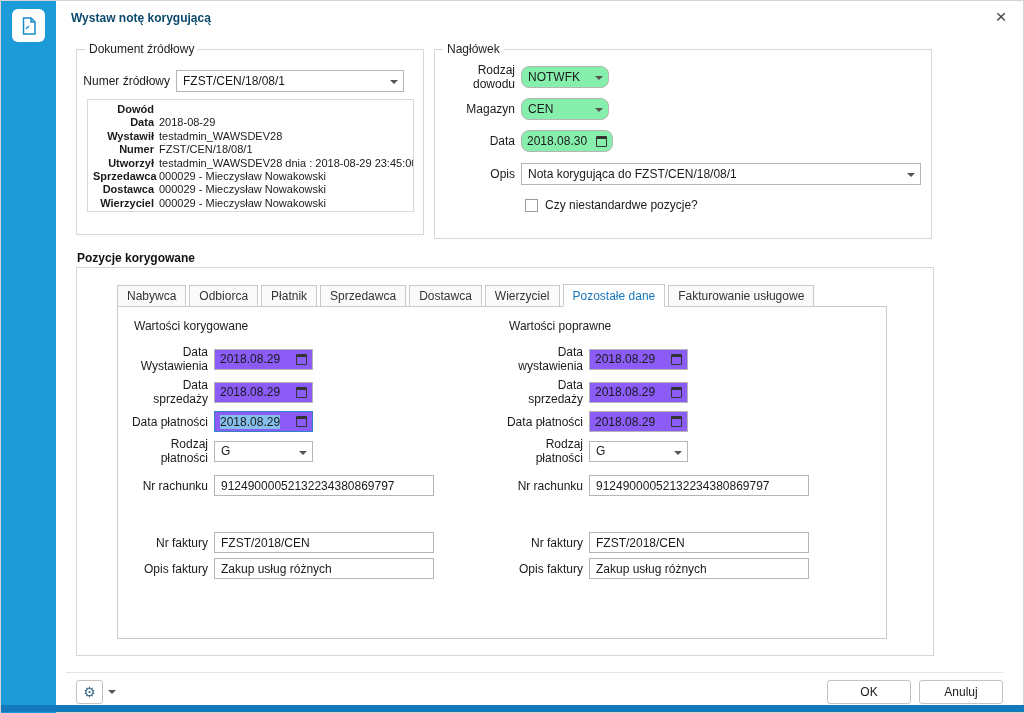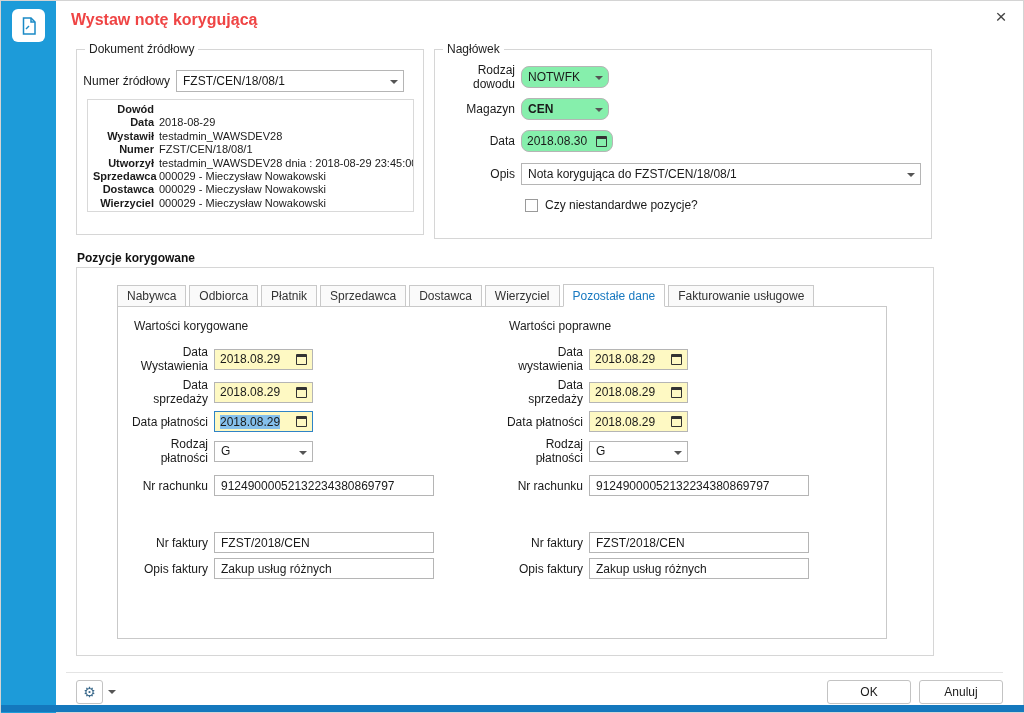--- a/index.html
+++ b/index.html
@@ -8,37 +8,37 @@
     font-family:"Liberation Sans","DejaVu Sans",sans-serif;
     font-size:12px; color:#1a1a1a; background:#fff; overflow:hidden; position:relative;
   }
   .window { position:absolute; inset:0; border:1px solid #d4d4d4; background:#fff; }
 
   
   .rail { position:absolute; left:0; top:0; width:55px; height:713px; background:#1d9bd9; }
   .app-icon { position:absolute; left:11px; top:8px; width:33px; height:33px; background:#fff; border-radius:6px;
               display:flex; align-items:center; justify-content:center; }
   .bottom-strip { position:absolute; left:0; bottom:0; width:1024px; height:7px; background:#1478bd; z-index:5; }
-  .title { position:absolute; left:70px; top:10px; font-size:16px; font-weight:bold; color:#ef4444; }
+  .title { position:absolute; left:70px; top:10px; font-size:12px; font-weight:bold; color:#0c4a6e; }
   .close { position:absolute; right:12px; top:6px; font-size:19px; color:#444; width:20px; height:20px;
            display:flex; align-items:center; justify-content:center; cursor:default; }
   .footer-line { position:absolute; left:65px; right:20px; top:671px; border-top:1px solid #e4e4e4; }
 
   
   .groupbox { position:absolute; border:1px solid #d6d6d6; background:#fff; }
   .legend { position:absolute; top:-8px; left:8px; background:#fff; padding:0 4px; font-size:12px; color:#222; }
   .gb-source { left:75px; top:48px; width:348px; height:186px; }
   .gb-header { left:433px; top:48px; width:498px; height:190px; }
 
   
   .select { position:relative; border:1px solid #b5b5b5; background:#fff; height:22px;
             display:flex; align-items:center; padding:0 18px 0 6px; white-space:nowrap; overflow:hidden; }
   .caret { position:absolute; right:5px; top:9px; width:0; height:0;
            border-left:4px solid transparent; border-right:4px solid transparent; border-top:4px solid #555; }
-  .datef { border:1px solid #b5b5b5; background:#fef9c3; height:21px; display:flex; align-items:center;
+  .datef { border:1px solid #b5b5b5; background:#8b5cf6; height:21px; display:flex; align-items:center;
            justify-content:space-between; padding:0 5px; white-space:nowrap; }
   .cal { width:11px; height:11px; border:1px solid #333; border-top:3px solid #333; border-radius:1px; flex:none; margin-left:6px; }
   .tinput { border:1px solid #b5b5b5; background:#fff; height:21px; display:flex; align-items:center;
             padding:0 6px; white-space:nowrap; overflow:hidden; }
   .yellow { background:#86efac;border-radius:8px; }
   .focused { border:1px solid #2f83c6; }
   .selhl { background:#85c0ec; }
 
   
   .src-row { position:absolute; left:4px; top:20px; display:flex; align-items:center; }
@@ -47,21 +47,21 @@
   .infobox { position:absolute; left:10px; top:49px; width:327px; height:113px; border:1px solid #d9d9d9;
              padding:3px 5px; font-size:11px; line-height:13.4px; overflow:hidden; }
   .irow { display:flex; }
   .ilbl { width:66px; text-align:right; padding-right:5px; font-weight:bold; flex:none; }
   .ival { white-space:nowrap; }
 
   
   .hrow { position:absolute; left:8px; display:flex; align-items:center; height:22px; }
   .hlbl { width:78px; text-align:right; padding-right:6px; flex:none; }
   .w-notwfk { width:88px; }
-  .w-cen { width:88px;font-weight:bold; }
+  .w-cen { width:88px; }
   .w-hdate { width:92px; height:22px; }
   .w-opis { width:400px; }
   .cbrow { position:absolute; left:90px; top:148px; display:flex; align-items:center; gap:7px; }
   .cb { width:13px; height:13px; border:1px solid #9a9a9a; background:#fff; flex:none; }
 
   
   .positions-title { position:absolute; left:76px; top:250px; font-weight:bold; color:#111; }
   .positions-box { position:absolute; left:75px; top:266px; width:858px; height:389px; border:1px solid #d6d6d6; background:#fff; }
   .tabs { position:absolute; left:40px; top:16px; display:flex; align-items:flex-end; z-index:2; }
   .tab { height:22px; display:flex; align-items:center; padding:0 9px; margin-right:3px;

